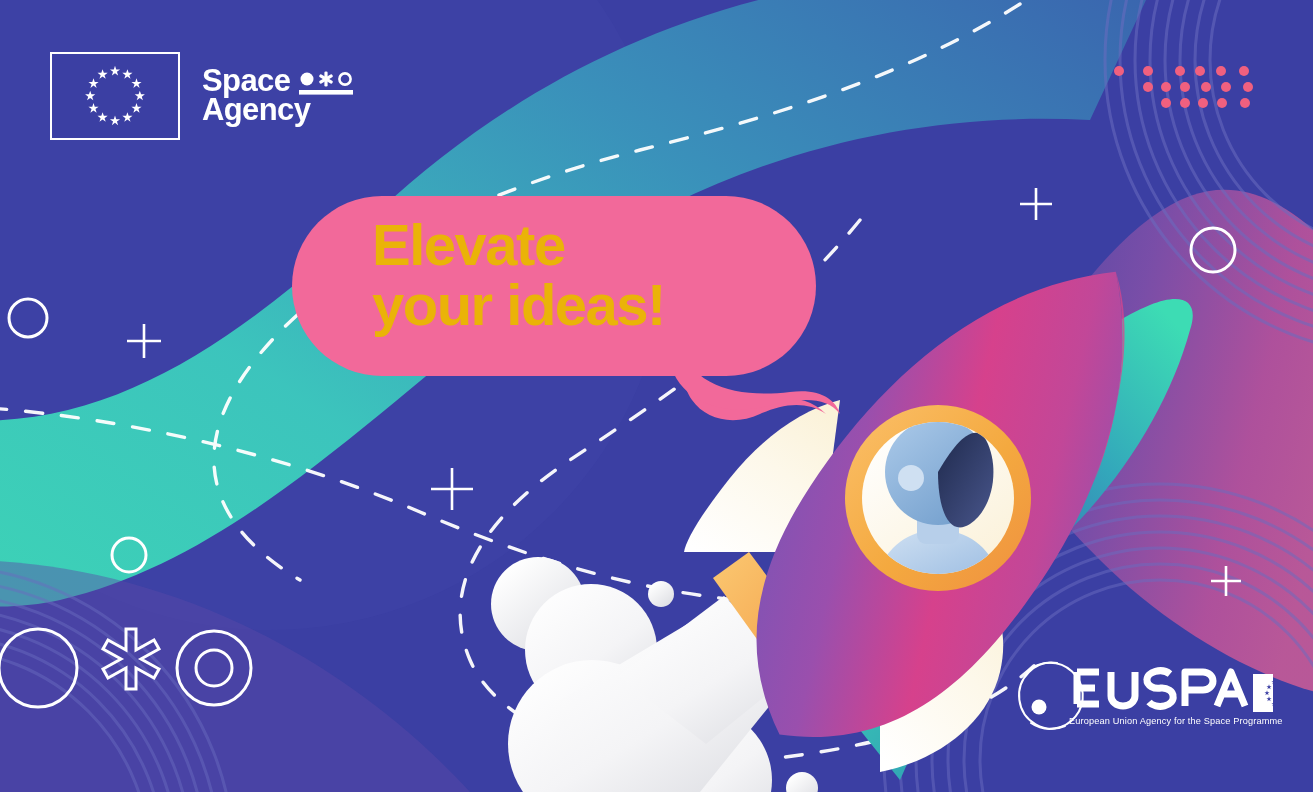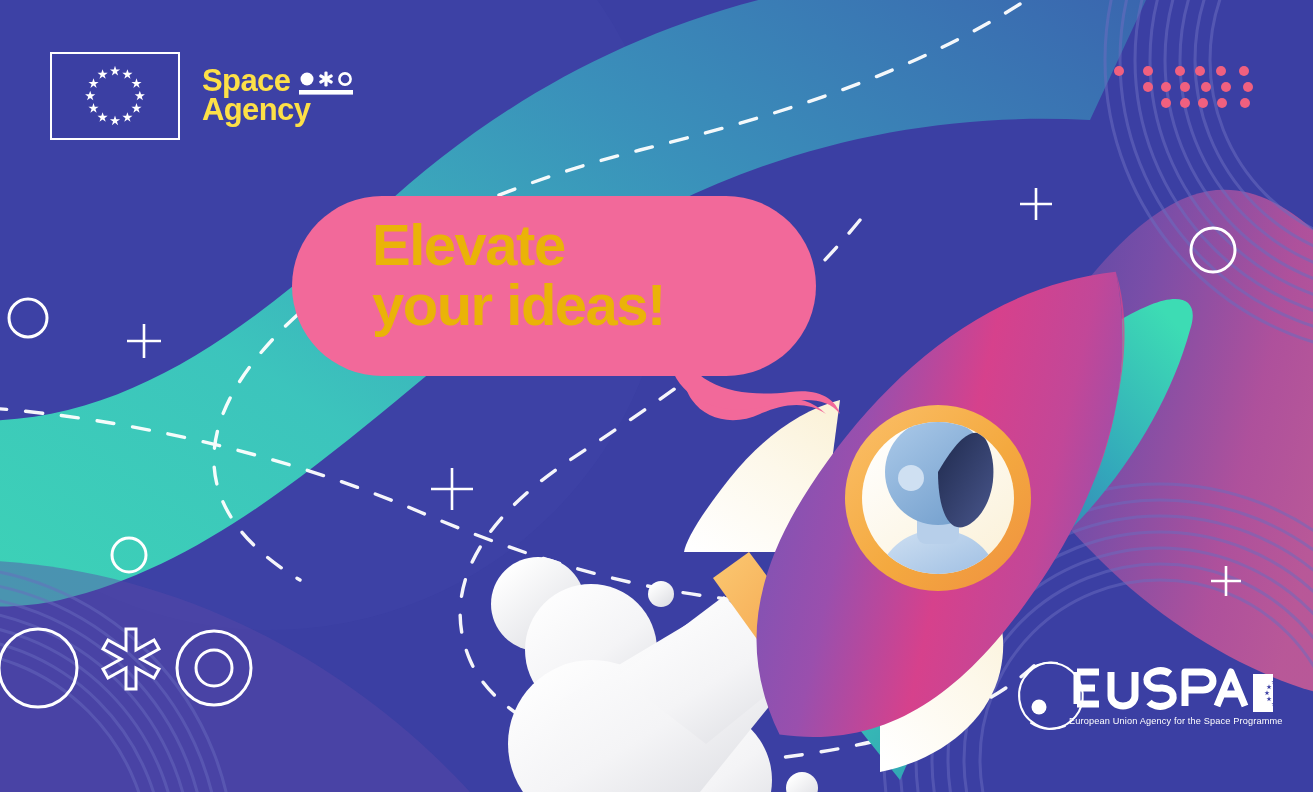--- a/index.html
+++ b/index.html
@@ -33,21 +33,21 @@
     z-index:40;
   }
   .eu-flag{
     width:130px; height:88px;
     border:2px solid #ffffff;
     position:relative;
     flex:0 0 auto;
   }
   .eu-flag svg{ position:absolute; inset:0; width:100%; height:100%; }
   .wordmark{
-    color:#fde047;
+    color:#ffffff;
     line-height:0.92;
     letter-spacing:-0.6px;
   }
   .wordmark .l1, .wordmark .l2{
     font-size:31px;
     font-weight:bold;
     display:block;
   }
   .wordmark .l1{ display:flex; align-items:flex-start; gap:9px; }
   .sa-marks{

